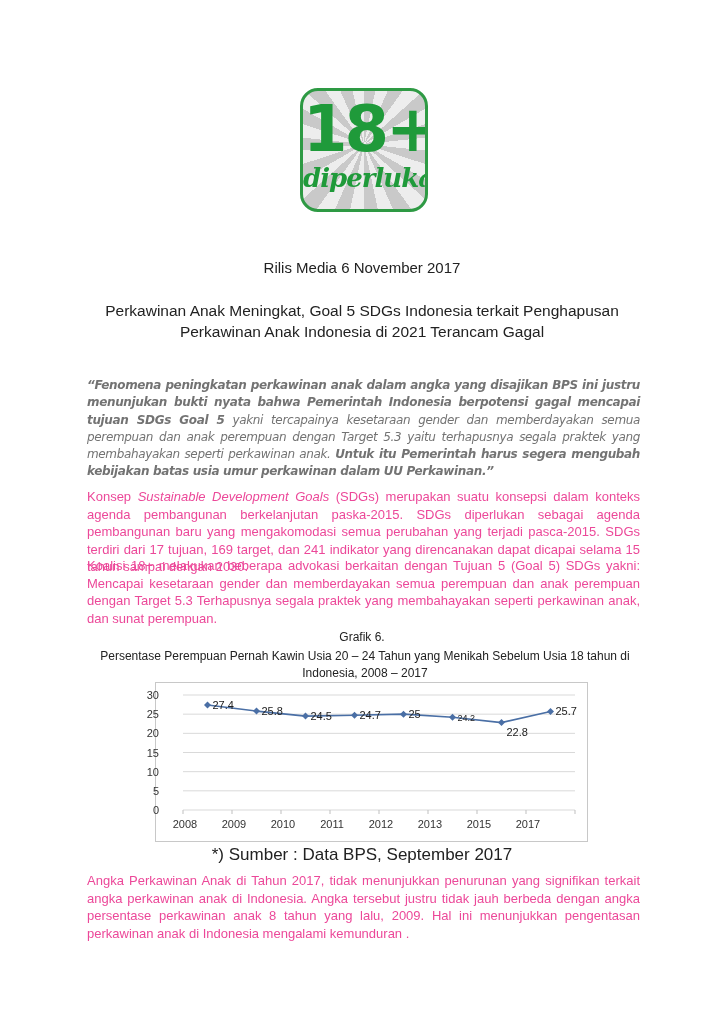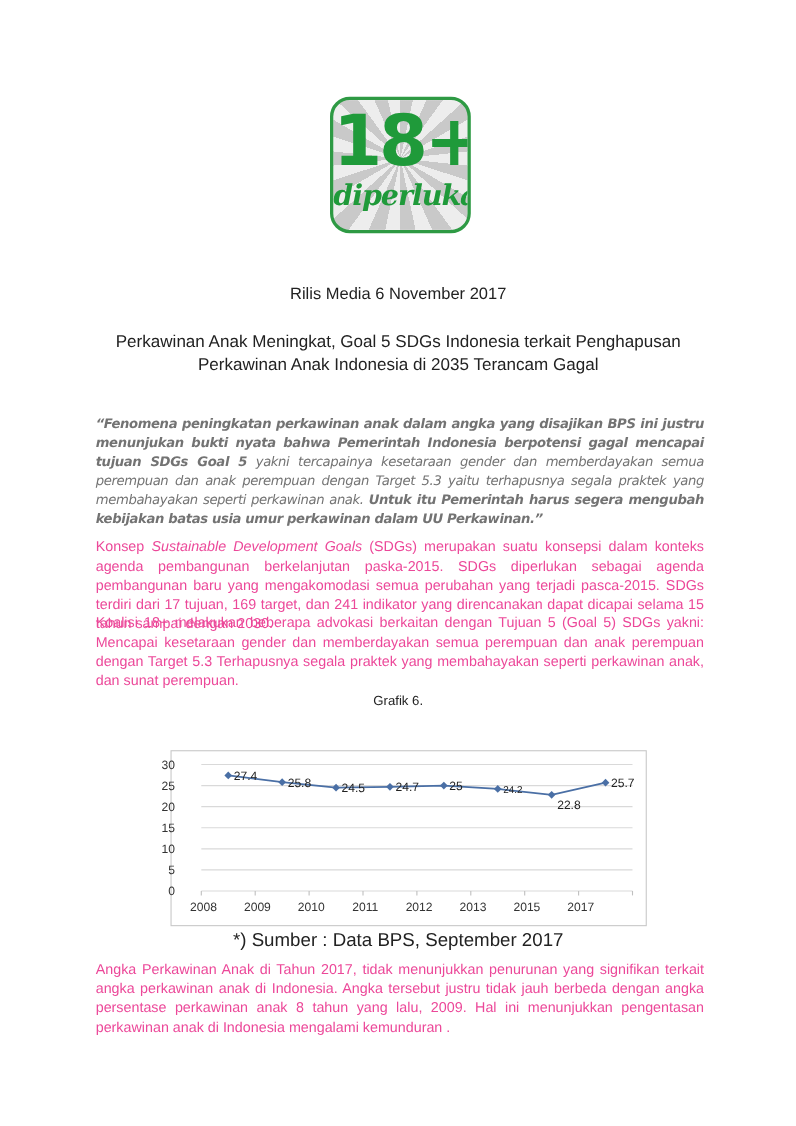--- a/index.html
+++ b/index.html
@@ -35,31 +35,33 @@
 
 <div class="logo">
   <div class="big">18+</div>
   <div class="small">diperlukan</div>
 </div>
 
 <div class="centered release">Rilis Media 6 November 2017</div>
 
 <div class="centered headline">
   <div>Perkawinan Anak Meningkat, Goal 5 SDGs Indonesia terkait Penghapusan</div>
-  <div>Perkawinan Anak Indonesia di 2035 Terancam Gagal</div>
+  <div>Perkawinan Anak Indonesia di 2021 Terancam Gagal</div>
 </div>
 
 <div class="quote"><b>“Fenomena peningkatan perkawinan anak dalam angka yang disajikan BPS ini justru menunjukan bukti nyata bahwa Pemerintah Indonesia berpotensi gagal mencapai tujuan SDGs Goal 5</b><span> yakni tercapainya kesetaraan gender dan memberdayakan semua perempuan dan anak perempuan dengan Target 5.3 yaitu terhapusnya segala praktek yang membahayakan seperti perkawinan anak. </span><b>Untuk itu Pemerintah harus segera mengubah kebijakan batas usia umur perkawinan dalam UU Perkawinan.”</b></div>
 
 <div class="para p1"><span>Konsep </span><i>Sustainable Development Goals</i><span> (SDGs) merupakan suatu konsepsi dalam konteks agenda pembangunan berkelanjutan paska-2015. SDGs diperlukan sebagai agenda pembangunan baru yang mengakomodasi semua perubahan yang terjadi pasca-2015. SDGs terdiri dari 17 tujuan, 169 target, dan 241 indikator yang direncanakan dapat dicapai selama 15 tahun sampai dengan 2030.</span></div>
 
 <div class="para p2">Koalisi 18+ melakukan beberapa advokasi berkaitan dengan Tujuan 5 (Goal 5) SDGs yakni: Mencapai kesetaraan gender dan memberdayakan semua perempuan dan anak perempuan dengan Target 5.3 Terhapusnya segala praktek yang membahayakan seperti perkawinan anak, dan sunat perempuan.</div>
 
 <div class="centered grafik-label">Grafik 6.</div>
 <div class="centered grafik-title">
+  <div>Persentase Perempuan Pernah Kawin Usia 20 – 24 Tahun yang Menikah Sebelum Usia 18 tahun di</div>
+  <div>Indonesia, 2008 – 2017</div>
 </div>
 
 <div class="chart-frame"></div>
 <svg class="chart-svg" id="chart" width="480" height="165" xmlns="http://www.w3.org/2000/svg">
     <line x1="63" x2="455" y1="135" y2="135" stroke="#d9d9d9" stroke-width="1"></line>
     <text x="39" y="139" font-size="11" fill="#333" text-anchor="end" font-family="Liberation Sans, sans-serif">0</text>
     <line x1="63" x2="455" y1="115.83333333333334" y2="115.83333333333334" stroke="#d9d9d9" stroke-width="1"></line>
     <text x="39" y="119.83333333333334" font-size="11" fill="#333" text-anchor="end" font-family="Liberation Sans, sans-serif">5</text>
     <line x1="63" x2="455" y1="96.66666666666667" y2="96.66666666666667" stroke="#d9d9d9" stroke-width="1"></line>
     <text x="39" y="100.66666666666667" font-size="11" fill="#333" text-anchor="end" font-family="Liberation Sans, sans-serif">10</text>

